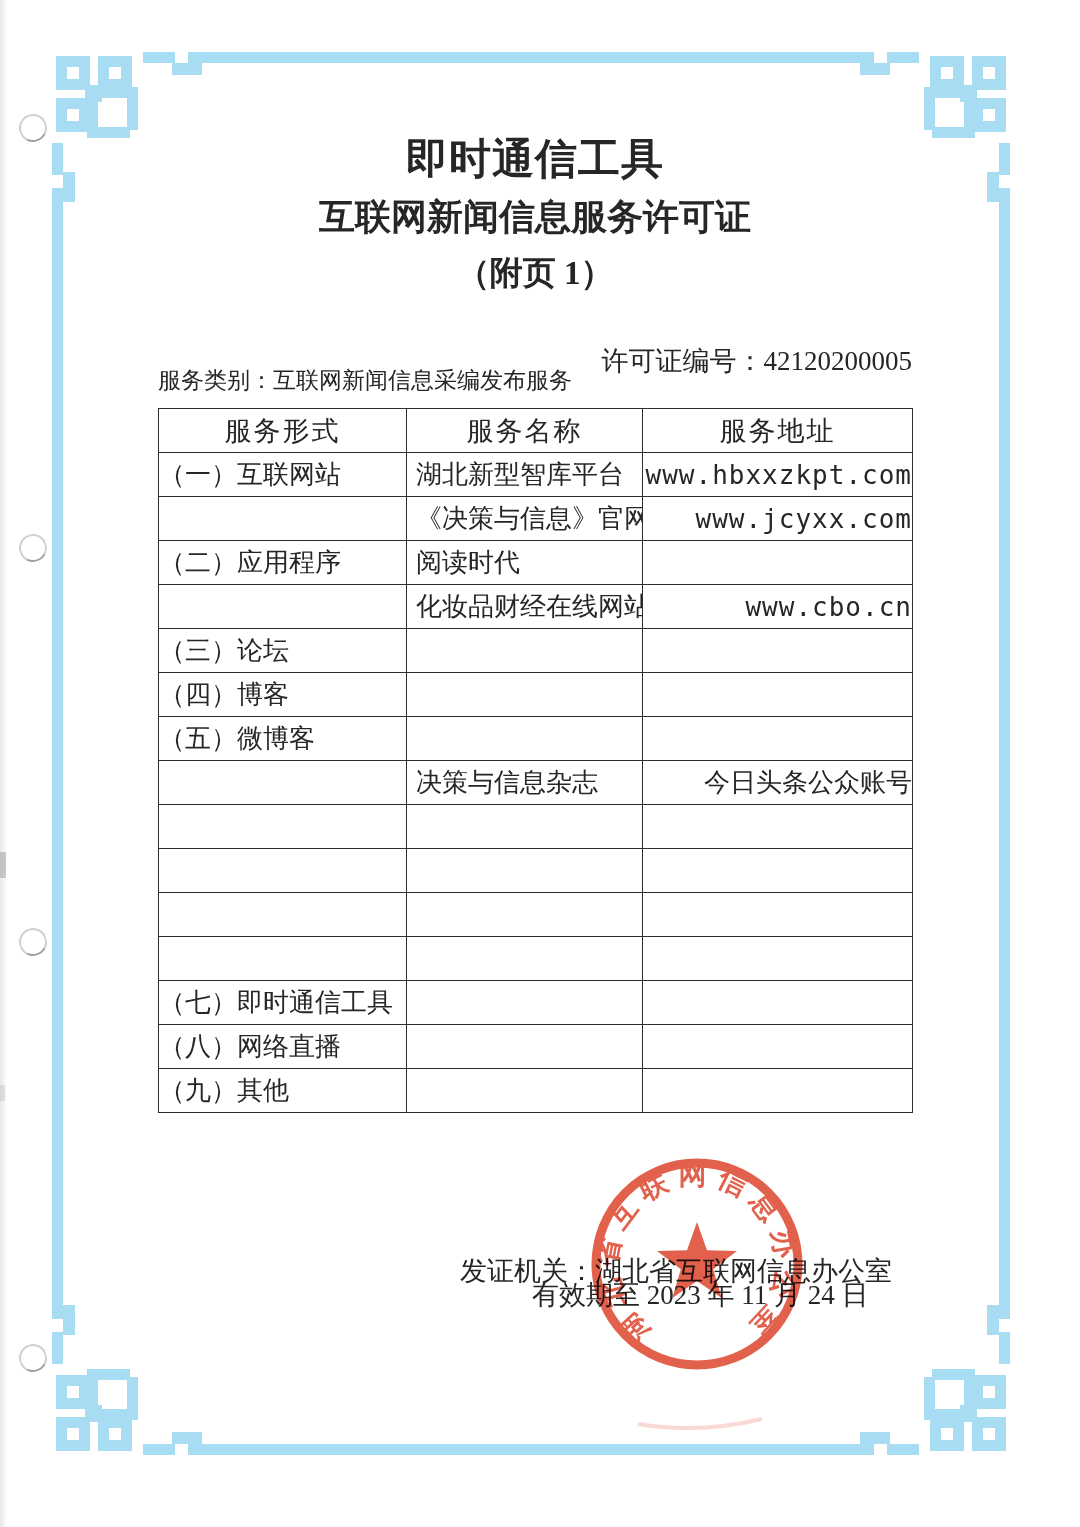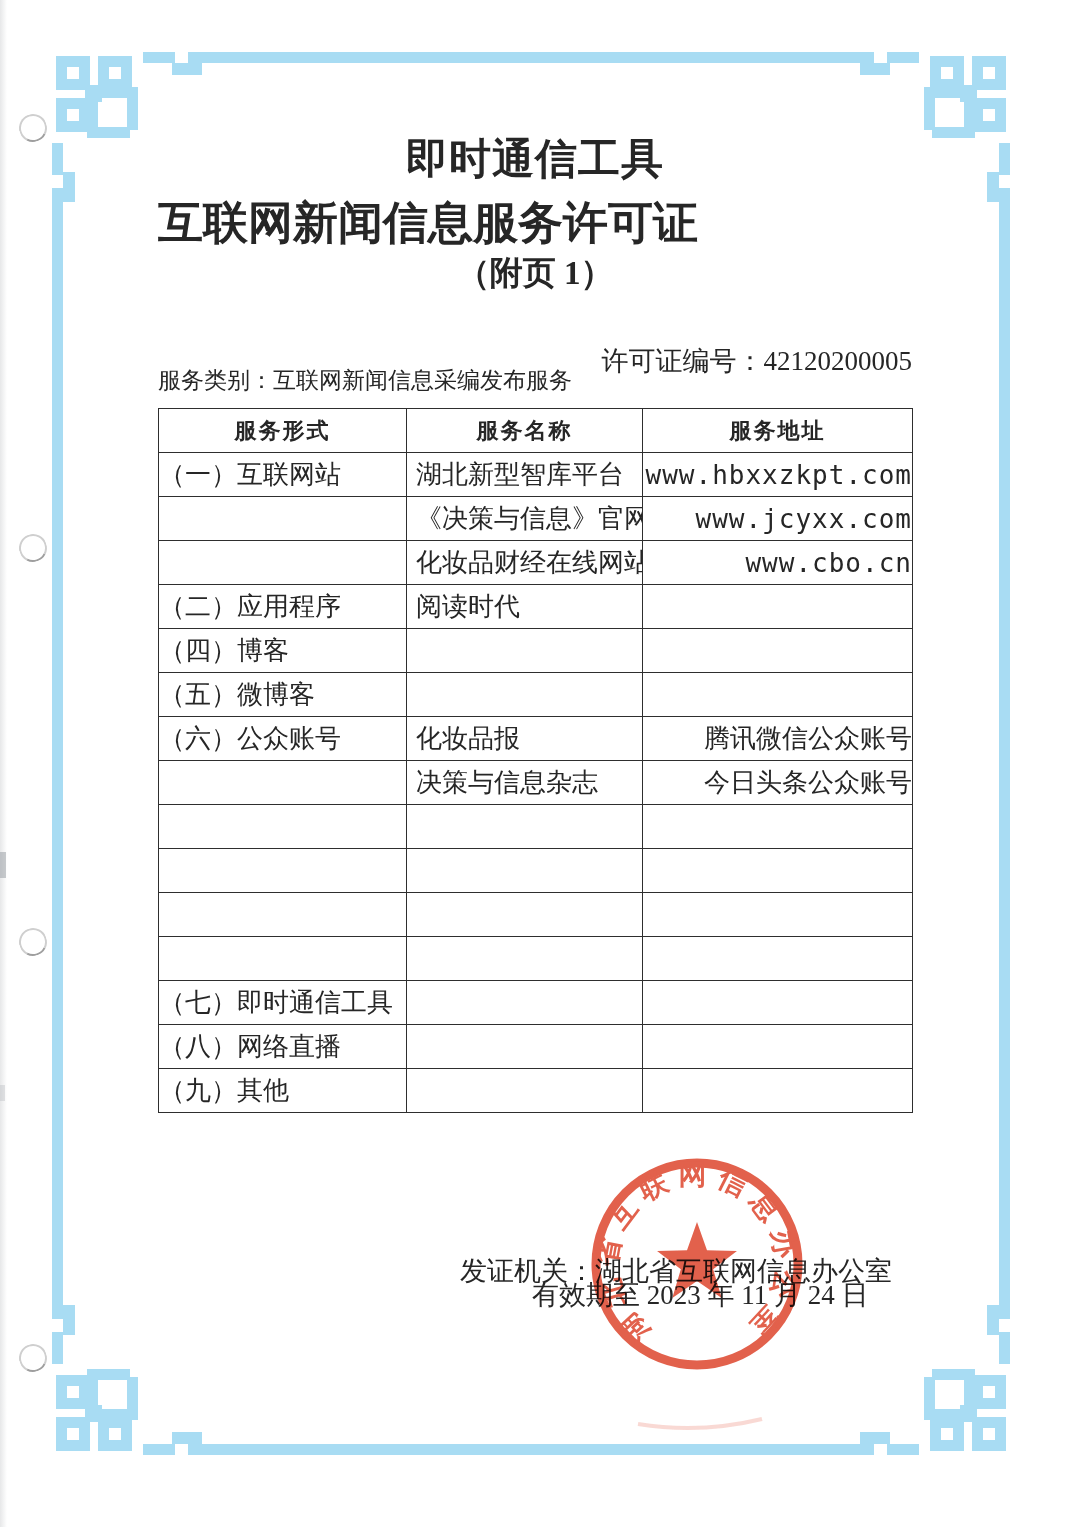--- a/index.html
+++ b/index.html
@@ -18,39 +18,39 @@
     transform:rotate(-18deg);box-sizing:border-box;
   }
   
   .edge-strip{position:absolute;left:0;top:0;width:7px;height:1527px;
     background:linear-gradient(90deg,rgba(120,125,130,.18),rgba(255,255,255,0));}
   .edge-mark1{position:absolute;left:0;top:852px;width:6px;height:26px;background:#9aa0a6;opacity:.55;}
   .edge-mark2{position:absolute;left:0;top:1085px;width:5px;height:16px;background:#b8bcc0;opacity:.4;}
   
   .title1{position:absolute;left:158px;width:754px;top:131px;text-align:center;
     font-size:42px;font-weight:700;letter-spacing:1px;}
-  .title2{position:absolute;left:158px;width:754px;top:193px;text-align:left;
-    font-size:45px;font-weight:700;letter-spacing:0px;}
+  .title2{position:absolute;left:158px;width:754px;top:193px;text-align:center;
+    font-size:36px;font-weight:700;letter-spacing:0px;}
   .subtitle{position:absolute;left:158px;width:754px;top:251px;text-align:center;
     font-size:33px;font-weight:700;}
   .license-line{position:absolute;left:158px;width:754px;top:303px;text-align:right;
     font-size:27px;margin-top:40px;}
   .category-line{position:absolute;left:158px;top:365px;font-size:23px;}
   .footer-issuer{position:absolute;left:460px;top:1219px;font-size:27px;z-index:1;margin-top:34px;}
   .footer-validity{position:absolute;left:532px;top:1277px;font-size:27px;z-index:1;}
   
   table.services{
     position:absolute;left:158px;top:408px;width:754px;
     border-collapse:collapse;table-layout:fixed;
   }
   table.services th,table.services td{
     border:1.6px solid #2e2e2e;height:44px;padding:0;box-sizing:border-box;
     font-size:26px;vertical-align:middle;overflow:hidden;white-space:nowrap;
   }
-  table.services th{font-weight:700;text-align:center;height:44px;font-size:22px;letter-spacing:2px;}
+  table.services th{font-weight:400;text-align:center;height:44px;font-size:27px;letter-spacing:2px;}
   table.services td:nth-child(1){text-align:left;}
   table.services td:nth-child(2){text-align:left;padding-left:9px;}
   table.services td:nth-child(3){text-align:right;}
   td.mono{font-family:"DejaVu Sans Mono","Liberation Mono",monospace;font-size:22px;letter-spacing:1px;}
   
   .seal{position:absolute;left:0;top:0;width:1080px;height:1527px;pointer-events:none;
     mix-blend-mode:multiply;opacity:.88;z-index:2;}
 </style>
 </head>
 <body>
@@ -130,43 +130,43 @@
           <td>（一）互联网站</td>
           <td>湖北新型智库平台</td>
           <td class="mono">www.hbxxzkpt.com</td>
         </tr>
         <tr>
           <td></td>
           <td>《决策与信息》官网</td>
           <td class="mono">www.jcyxx.com</td>
         </tr>
         <tr>
+          <td>（二）应用程序</td>
+          <td>阅读时代</td>
+          <td></td>
+        </tr>
+        <tr>
           <td></td>
           <td>化妆品财经在线网站</td>
           <td class="mono">www.cbo.cn</td>
         </tr>
         <tr>
-          <td>（二）应用程序</td>
-          <td>阅读时代</td>
+          <td>（三）论坛</td>
+          <td></td>
           <td></td>
         </tr>
         <tr>
           <td>（四）博客</td>
           <td></td>
           <td></td>
         </tr>
         <tr>
           <td>（五）微博客</td>
           <td></td>
           <td></td>
-        </tr>
-        <tr>
-          <td>（六）公众账号</td>
-          <td>化妆品报</td>
-          <td>腾讯微信公众账号</td>
         </tr>
         <tr>
           <td></td>
           <td>决策与信息杂志</td>
           <td>今日头条公众账号</td>
         </tr>
         <tr>
           <td></td>
           <td></td>
           <td></td>

